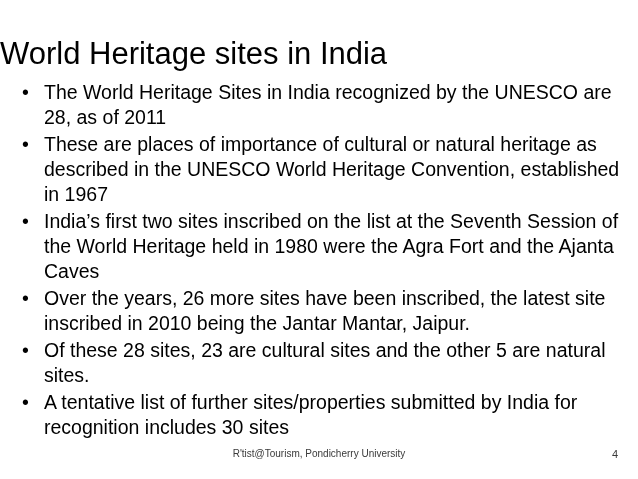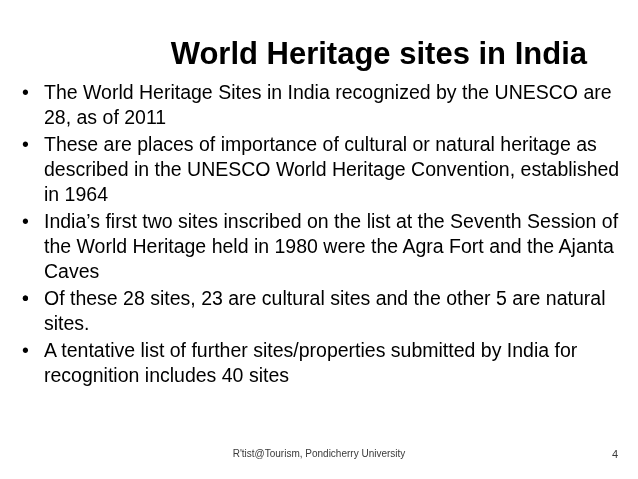--- a/index.html
+++ b/index.html
@@ -19,23 +19,23 @@
     width: 638px;
     height: 479px;
     box-sizing: border-box;
     background: #ffffff;
   }
   .slide-title {
     position: absolute;
     top: 14px;
     left: 0;
     width: 587px;
-    text-align: right;
+    text-align: left;
     font-size: 31px;
-    font-weight: bold;
+    font-weight: normal;
     line-height: 38px;
     letter-spacing: 0px;
     color: #000000;
   }
   .bullet-list {
     position: absolute;
     top: 80px;
     left: 14px;
     width: 614px;
     margin: 0;
@@ -90,36 +90,37 @@
 
   <h1 class="slide-title">World Heritage sites in India</h1>
 
   <ul class="bullet-list">
     <li class="bullet-item">
       <span class="bullet-marker">•</span>
       <span>The World Heritage Sites in India recognized by the UNESCO are 28, as of 2011</span>
     </li>
     <li class="bullet-item">
       <span class="bullet-marker">•</span>
-      <span>These are places of importance of cultural or natural heritage as described in the UNESCO World Heritage Convention, established in 1964</span>
+      <span>These are places of importance of cultural or natural heritage as described in the UNESCO World Heritage Convention, established in 1967</span>
     </li>
     <li class="bullet-item">
       <span class="bullet-marker">•</span>
       <span>India’s first two sites inscribed on the list at the Seventh Session of the World Heritage held in 1980 were the Agra Fort and the Ajanta Caves</span>
     </li>
     <li class="bullet-item">
       <span class="bullet-marker">•</span>
+      <span>Over the years, 26 more sites have been inscribed, the latest site inscribed in 2010 being the Jantar Mantar, Jaipur.</span>
     </li>
     <li class="bullet-item">
       <span class="bullet-marker">•</span>
       <span> Of these 28 sites, 23 are cultural sites and the other 5 are natural sites.</span>
     </li>
     <li class="bullet-item">
       <span class="bullet-marker">•</span>
-      <span> A tentative list of further sites/properties submitted by India for recognition includes 40 sites</span>
+      <span> A tentative list of further sites/properties submitted by India for recognition includes 30 sites</span>
     </li>
   </ul>
 
   <div class="footer">
     <div class="footer-text">R'tist@Tourism, Pondicherry University</div>
     <div class="page-number">4</div>
   </div>
 
 </div>
 

